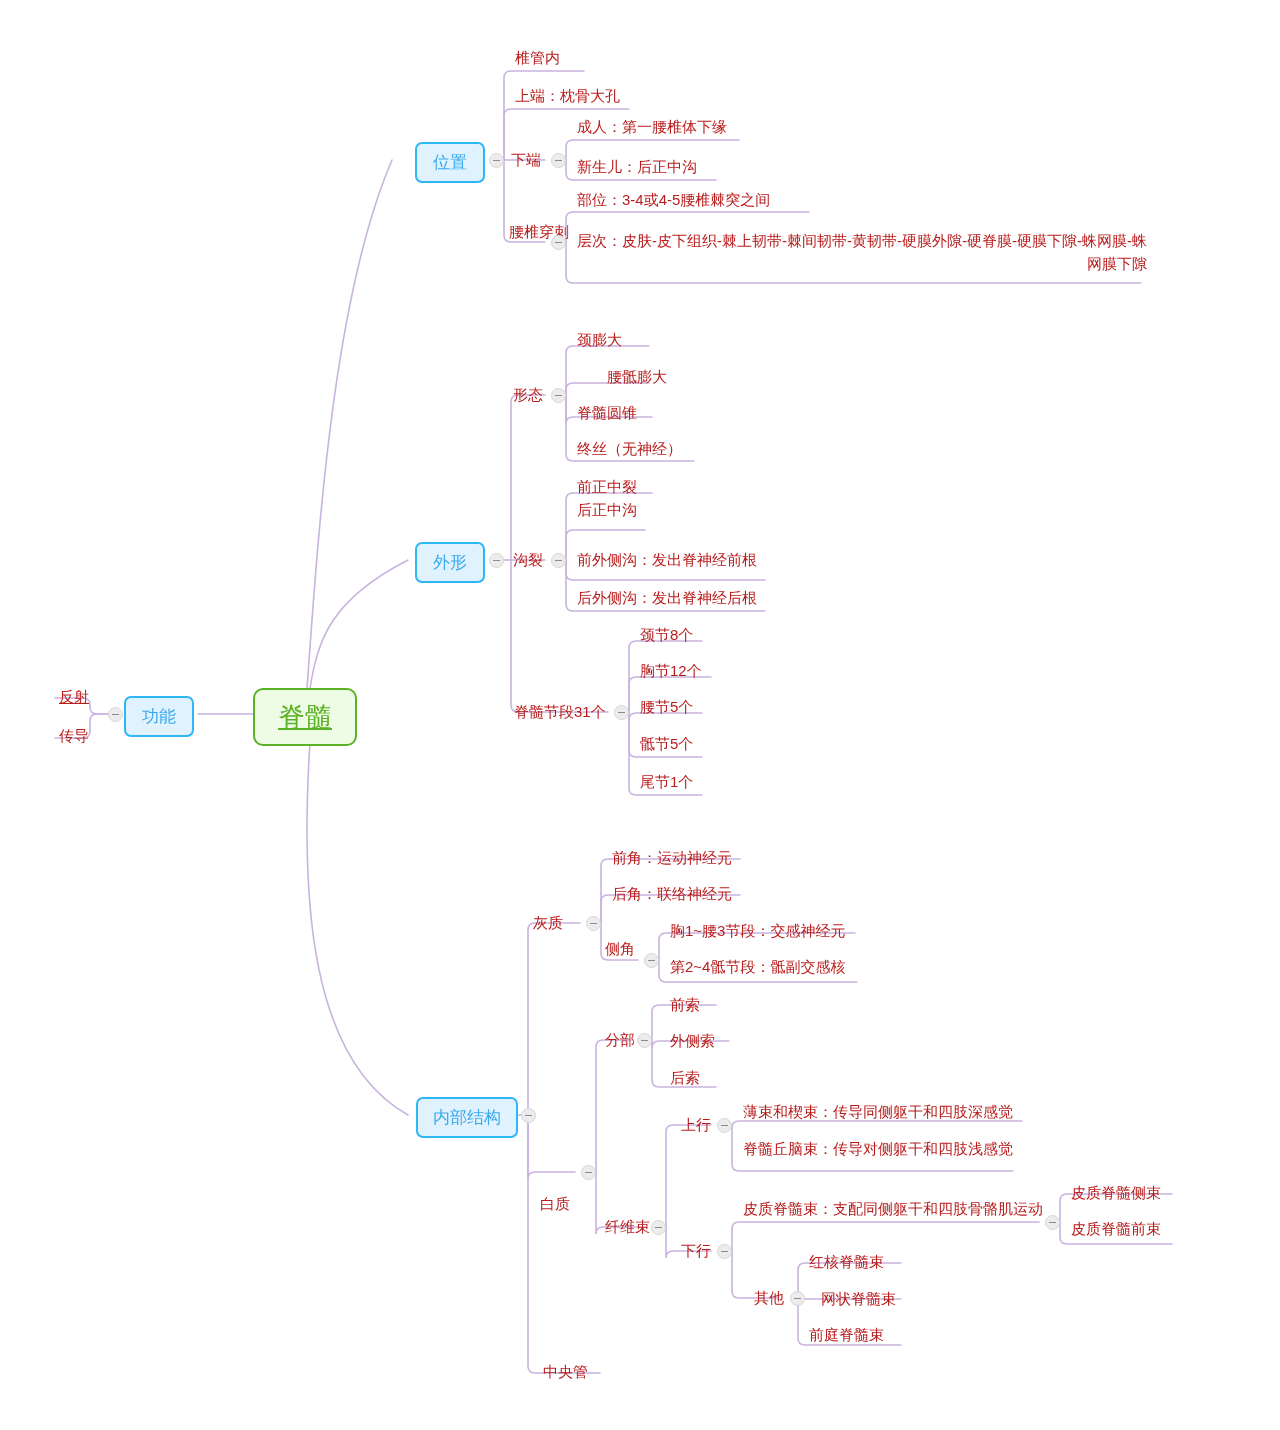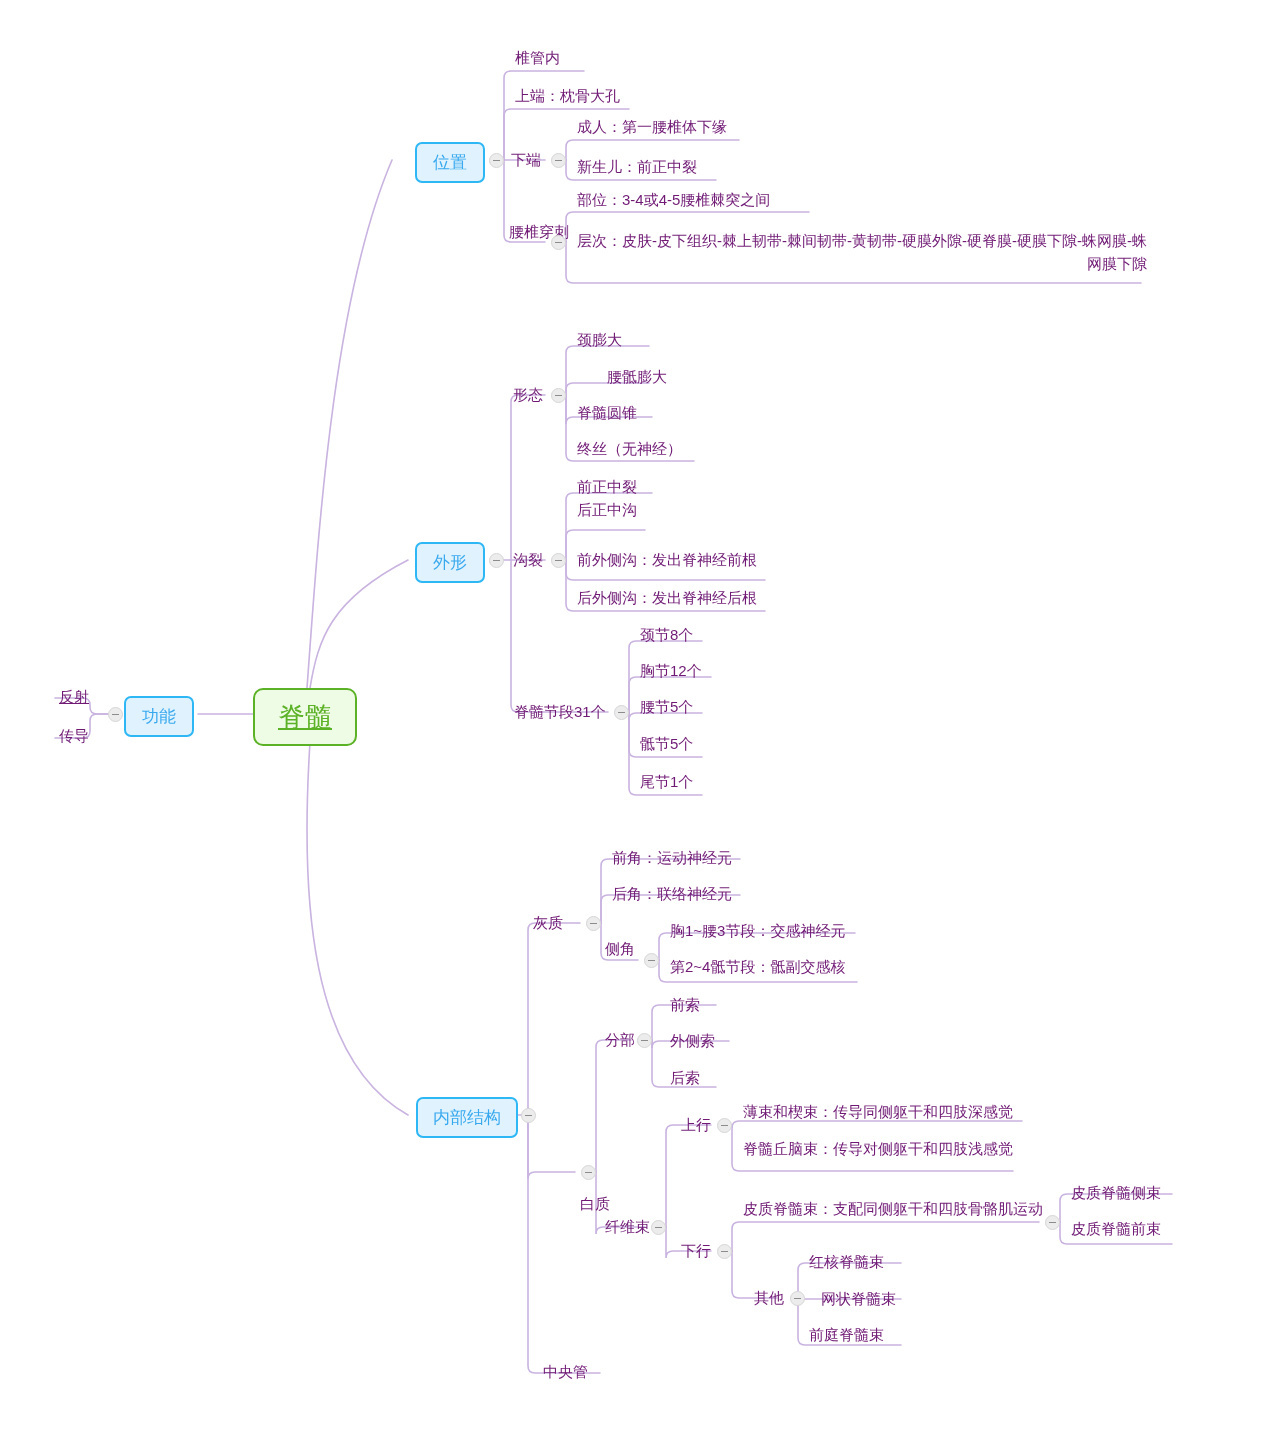--- a/index.html
+++ b/index.html
@@ -1,20 +1,20 @@
 <!DOCTYPE html>
 <html><head>
 <meta charset="utf-8">
 <style>
   html,body{margin:0;padding:0;background:#fff;}
   body{width:1280px;height:1430px;position:relative;overflow:hidden;
        font-family:"Liberation Sans","DejaVu Sans",sans-serif;}
   #stage{position:absolute;left:0;top:0;width:1280px;height:1430px;}
   svg.links{position:absolute;left:0;top:0;width:1280px;height:1430px;pointer-events:none;}
-  .node{position:absolute;white-space:nowrap;color:#701a75;font-size:15px;line-height:20px;}
+  .node{position:absolute;white-space:nowrap;color:#b91c1c;font-size:15px;line-height:20px;}
   .node.leaf{padding:0 4px;}
   .root{position:absolute;border:2px solid #5cb226;background:#eefbe5;border-radius:10px;
         color:#5cb226;font-size:27px;line-height:1;display:flex;align-items:center;
         justify-content:center;font-weight:400;}
   .lvl1{position:absolute;border:2px solid #2eb7f5;background:#dff2fd;border-radius:7px;
         color:#39a9ef;font-size:17px;display:flex;align-items:center;justify-content:center;}
   .toggle{position:absolute;width:15px;height:15px;border-radius:50%;background:#ececec;
           border:1px solid #d6d6d6;box-sizing:border-box;}
   .toggle:after{content:"";position:absolute;left:3px;top:6px;width:7px;height:1px;background:#8c8c8c;}
   .wrap2{white-space:normal;width:530px;line-height:23px;}
@@ -147,21 +147,21 @@
   </div>
 
   <div class="node leaf" style="left:507px;top:150px;">
     <span>下端</span>
   </div>
   <div class="toggle" style="left:551px;top:153px;"></div>
   <div class="node leaf" style="left:573px;top:117px;">
     <span>成人：第一腰椎体下缘</span>
   </div>
   <div class="node leaf" style="left:573px;top:157px;">
-    <span>新生儿：前正中裂</span>
+    <span>新生儿：后正中沟</span>
   </div>
 
   <div class="node leaf" style="left:505px;top:222px;">
     <span>腰椎穿刺</span>
   </div>
   <div class="toggle" style="left:551px;top:235px;"></div>
   <div class="node leaf" style="left:573px;top:190px;">
     <span>部位：3-4或4-5腰椎棘突之间</span>
   </div>
   <div class="node leaf wrap2" style="left:573px;top:229px;width:570px;text-align:right;">
@@ -246,21 +246,21 @@
     <span>侧角</span>
   </div>
   <div class="toggle" style="left:644px;top:953px;"></div>
   <div class="node leaf" style="left:666px;top:921px;">
     <span>胸1~腰3节段：交感神经元</span>
   </div>
   <div class="node leaf" style="left:666px;top:957px;">
     <span>第2~4骶节段：骶副交感核</span>
   </div>
 
-  <div class="node leaf" style="left:536px;top:1194px;margin-left:40px;">
+  <div class="node leaf" style="left:536px;top:1194px;">
     <span>白质</span>
   </div>
   <div class="toggle" style="left:581px;top:1165px;"></div>
 
   <div class="node leaf" style="left:601px;top:1030px;">
     <span>分部</span>
   </div>
   <div class="toggle" style="left:637px;top:1033px;"></div>
   <div class="node leaf" style="left:666px;top:995px;">
     <span>前索</span>

